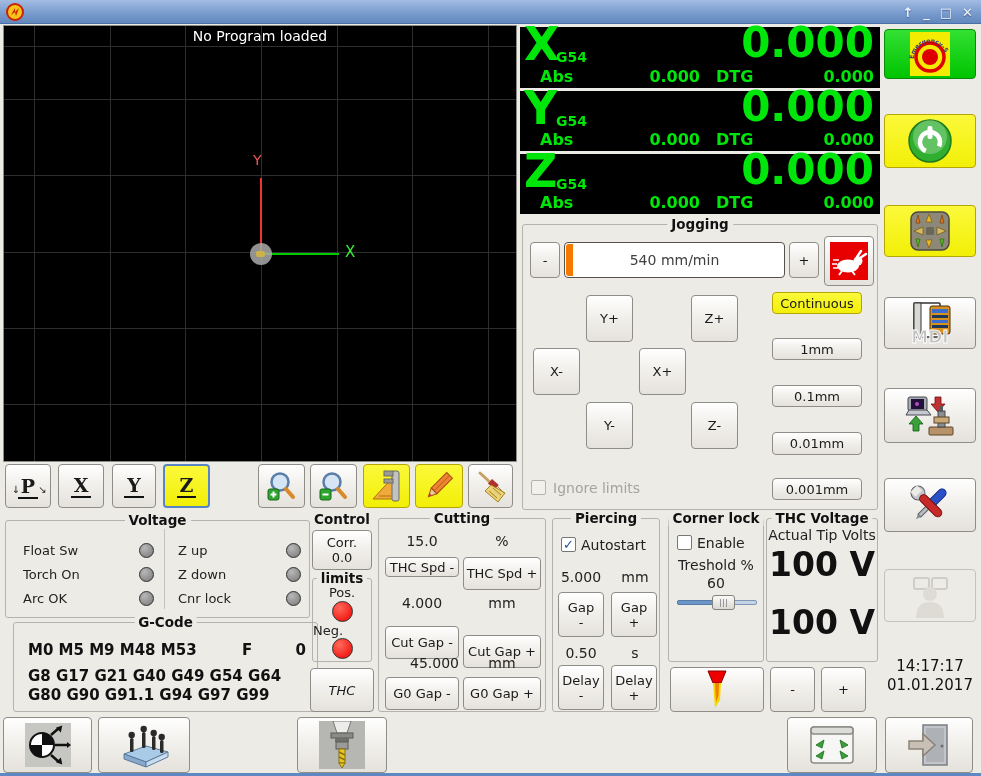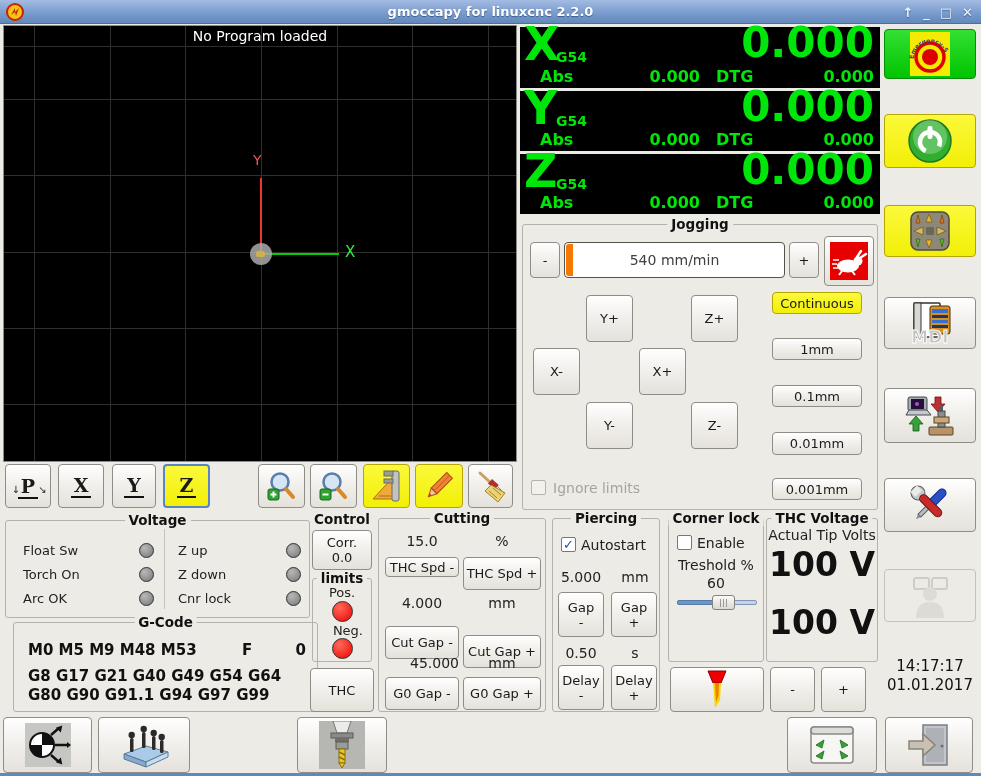--- a/index.html
+++ b/index.html
@@ -97,21 +97,20 @@
 
 <div class="win">
 
   <div class="titlebar">
     <span class="tb-icon">
       <svg width="18" height="18" viewBox="0 0 18 18">
         <circle cx="9" cy="9" r="8" fill="#f7c21a" stroke="#cc2200" stroke-width="2"></circle>
         <path d="M5,12 L9,5 L9,9 L13,5 L10,13 L9,9 Z" fill="#cc2200"></path>
       </svg>
     </span>
-    <span class="tb-title">gmoccapy for linuxcnc  2.2.0</span>
     <span class="tb-controls">
       <span>↑</span>
       <span>_</span>
       <span>□</span>
       <span>✕</span>
     </span>
   </div>
 
   <div class="preview">
     <div class="pv-status">No Program loaded</div>
@@ -389,24 +388,24 @@
     <span class="flabel" style="top:-7px;">Control</span>
   </div>
   <div class="btn row2" style="left:312px;top:530px;width:60px;height:40px;">
     <span>Corr.</span>
     <span>0.0</span>
   </div>
   <div class="frame" style="left:312px;top:578px;width:60px;height:84px;">
     <span class="flabel">limits</span>
     <span class="slabel" style="left:0;right:0;top:6px;text-align:center;position:absolute;">Pos.</span>
     <span class="led red" style="left:19px;top:22px;"></span>
-    <span class="slabel" style="left:0;right:8px;top:44px;text-align:right;position:absolute;">Neg.</span>
+    <span class="slabel" style="left:0;right:18px;top:44px;text-align:left;position:absolute;">Neg.</span>
     <span class="led red" style="left:19px;top:59px;"></span>
   </div>
-  <div class="btn" style="left:310px;top:668px;width:64px;height:44px;">
+  <div class="btn" style="left:310px;top:668px;width:64px;height:44px;font-style:italic;">
     <span>THC</span>
   </div>
 
   <div class="frame" style="left:378px;top:518px;width:168px;height:194px;">
     <span class="flabel">Cutting</span>
     <span class="slabel" style="left:6px;top:14px;width:74px;text-align:center;font-size:14px;">15.0</span>
     <span class="slabel" style="left:84px;top:14px;width:78px;text-align:center;font-size:14px;">%</span>
     <div class="btn" style="left:6px;top:38px;width:74px;height:20px;">
         <span>THC Spd -</span>
       </div>

